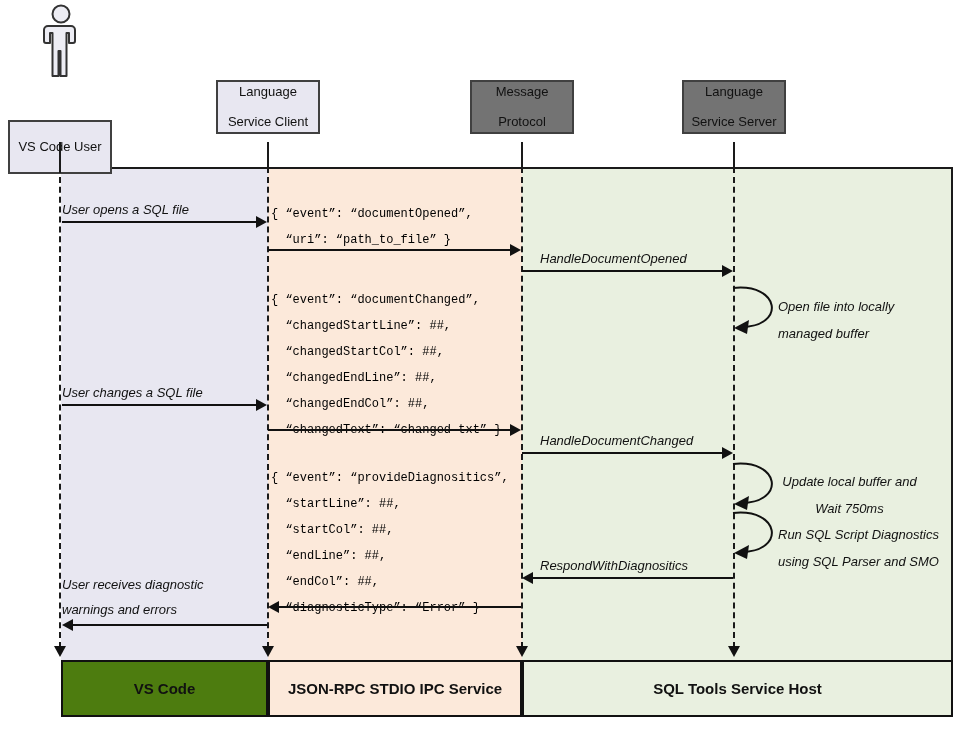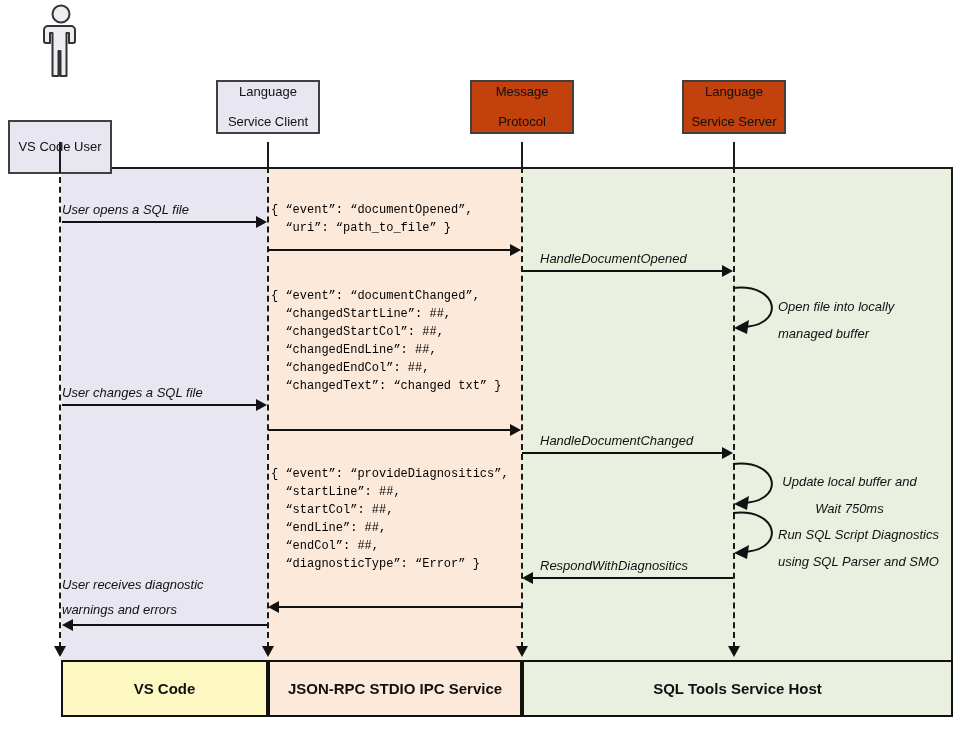--- a/index.html
+++ b/index.html
@@ -10,47 +10,47 @@
   .band{position:absolute;top:167px;height:493px;border-top:2px solid #1a1a1a;box-sizing:border-box;}
   .band.lavender{left:61px;width:207px;background:#e8e7f1;}
   .band.peach{left:268px;width:254px;background:#fce9da;}
   .band.green{left:522px;width:431px;background:#e9f0e0;border-right:2px solid #1a1a1a;}
 
   
   .actorbox{position:absolute;top:80px;width:104px;height:54px;border:2px solid #404040;
             box-sizing:border-box;display:flex;align-items:center;justify-content:center;
             font-size:13px;text-align:center;white-space:pre;line-height:30px;}
   .actorbox.lavender{background:#e8e7f1;}
-  .actorbox.green{background:#c2410c;}
+  .actorbox.green{background:#737373;}
 
   .stub{position:absolute;width:0;height:25px;top:142px;border-left:2px solid #1a1a1a;}
   .lifeline{position:absolute;width:0;top:167px;height:481px;border-left:2px dashed #1a1a1a;}
   .endarrow{position:absolute;width:0;height:0;border-left:6px solid transparent;
             border-right:6px solid transparent;border-top:11px solid #111;top:646px;}
 
   
   .aline{position:absolute;height:0;border-top:2px solid #111;}
   .ah-r{position:absolute;width:0;height:0;border-top:6px solid transparent;
         border-bottom:6px solid transparent;border-left:11px solid #111;}
   .ah-l{position:absolute;width:0;height:0;border-top:6px solid transparent;
         border-bottom:6px solid transparent;border-right:11px solid #111;}
 
   .lbl{position:absolute;font-style:italic;font-size:13px;white-space:pre;}
   .lbl.center{text-align:left;font-style:italic;}
   .note{position:absolute;font-style:italic;font-size:13px;white-space:pre;line-height:27px;}
   .payload{position:absolute;font-family:"Liberation Mono",monospace;font-size:12px;
-           line-height:18px;white-space:pre;color:#000;}
+           line-height:26px;white-space:pre;color:#000;}
 
   .loop{position:absolute;width:64px;height:50px;}
 
   
   .footbox{position:absolute;top:660px;height:57px;border:2px solid #111;box-sizing:border-box;
            display:flex;align-items:center;justify-content:center;
            font-weight:bold;font-size:15px;}
-  .footbox.lavender{background:#fef9c3;}
+  .footbox.lavender{background:#4d7c0f;}
   .footbox.peach{background:#fce9da;}
   .footbox.green{background:#e9f0e0;}
 
   .person{position:absolute;left:36px;top:4px;}
 </style>
 </head>
 <body>
 
 <div class="canvas">
 

